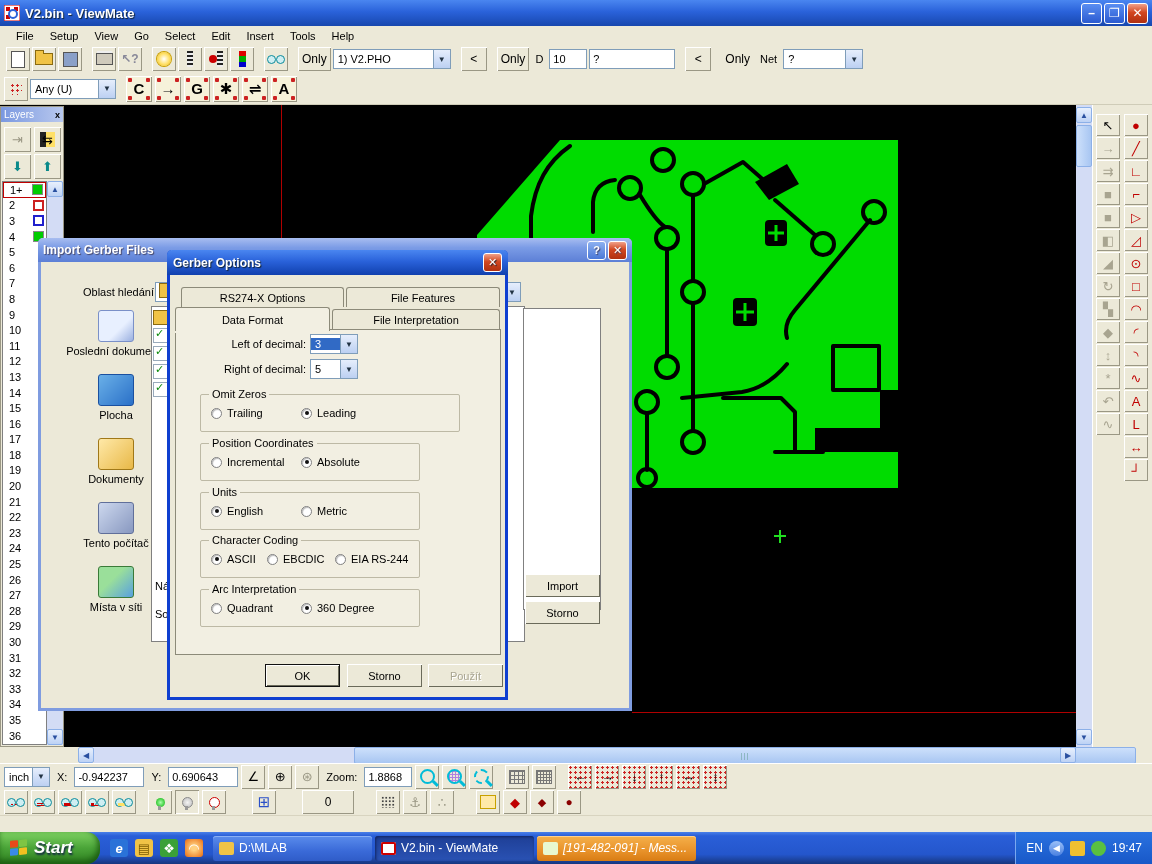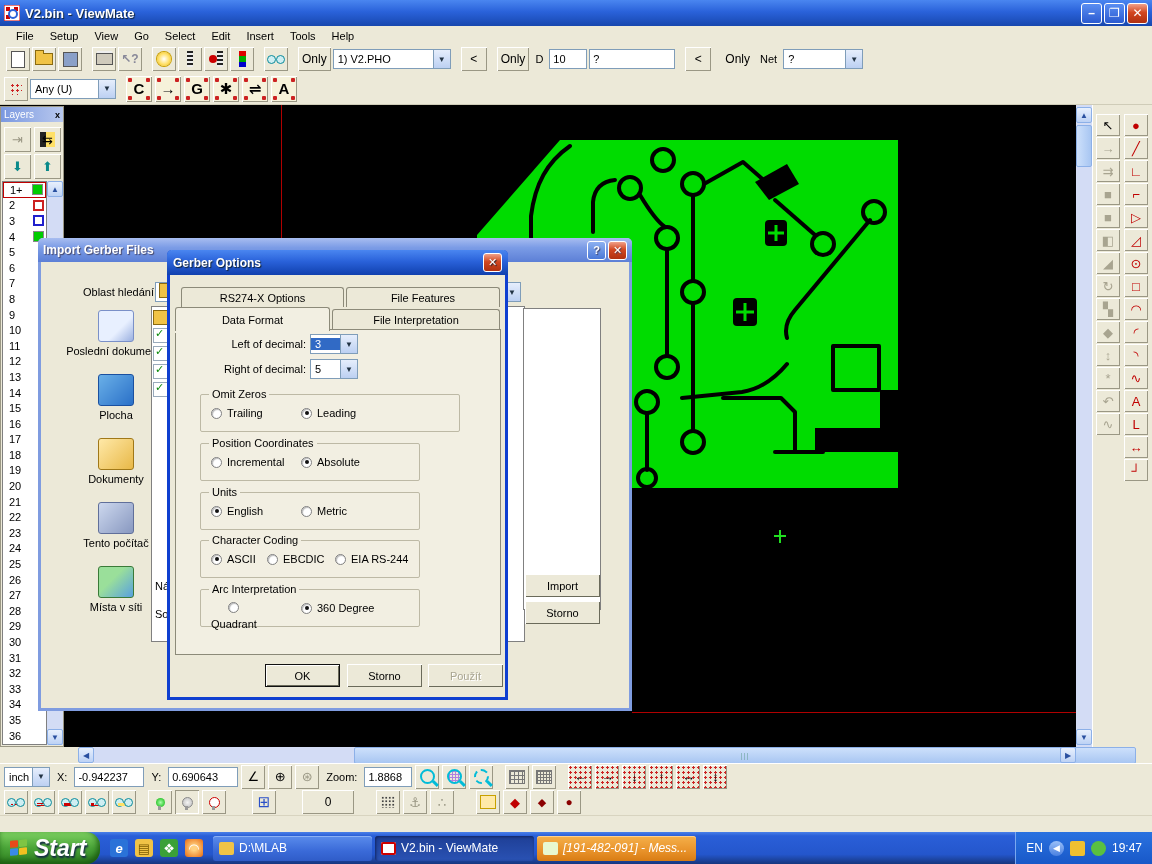--- a/index.html
+++ b/index.html
@@ -119,21 +119,21 @@
   .fi-folder{background:#f0c346;border:1px solid #8a6a10;}
   .fi-check{background:#fff;border:1px solid #9ab;position:relative;}
   .fi-check::after{content:"✓";position:absolute;left:1px;top:-2px;color:#0a8a0a;font-weight:bold;font-size:11px;}
   
   #status1{left:0;top:763px;width:1152px;height:26px;display:flex;align-items:center;gap:3px;padding-left:4px;box-sizing:border-box;border-top:1px solid #fff;}
   #status2{left:0;top:789px;width:1152px;height:26px;display:flex;align-items:center;gap:3px;padding-left:4px;box-sizing:border-box;}
   #filler{left:0;top:815px;width:1152px;height:17px;background:#ece9d8;border-top:1px solid #d8d4c0;}
   
   #taskbar{left:0;top:832px;width:1152px;height:32px;background:linear-gradient(180deg,#4a80e8 0%,#2a5fd8 12%,#2456cc 70%,#16367e 100%);display:flex;align-items:center;}
   #startbtn{height:32px;width:100px;border-radius:0 14px 14px 0;background:linear-gradient(180deg,#7ed262 0%,#4aa438 50%,#2e8020 100%);display:flex;align-items:center;gap:6px;padding-left:10px;box-sizing:border-box;box-shadow:inset -2px -3px 6px #1a5a10;}
-  #startbtn .lbl{color:#fff;font-weight:bold;font-style:italic;font-size:23px;text-shadow:1px 2px 2px #124;}
+  #startbtn .lbl{color:#fff;font-weight:bold;font-style:italic;font-size:17px;text-shadow:1px 2px 2px #124;}
   .winflag{width:18px;height:16px;display:grid;grid-template-columns:8px 8px;grid-template-rows:7px 7px;gap:1px;transform:skewY(-6deg);}
   .winflag i{border-radius:1px;}
   .ql{display:flex;align-items:center;gap:7px;margin:0 10px;}
   .qlicon{width:18px;height:18px;border-radius:3px;display:flex;align-items:center;justify-content:center;font-weight:bold;color:#fff;font-size:13px;}
   .taskbtn{height:25px;width:159px;margin-right:3px;border-radius:3px;background:linear-gradient(180deg,#5a8cec,#3a6ad8 60%,#2f5cc8);box-shadow:inset 0 1px 0 #8ab0f4;display:flex;align-items:center;gap:5px;padding:0 6px;box-sizing:border-box;color:#fff;font-size:12px;white-space:nowrap;overflow:hidden;}
   .taskbtn.active{background:linear-gradient(180deg,#1e3f96,#2a52b4);box-shadow:inset 1px 1px 3px #102460;}
   .taskbtn.flash{background:linear-gradient(180deg,#f5b04a,#e8922a 60%,#d87c14);box-shadow:inset 0 1px 0 #ffd08a;font-style:italic;}
   .tico{width:15px;height:13px;flex:none;border-radius:2px;}
   #tray{margin-left:auto;height:32px;background:linear-gradient(180deg,#2a72e0,#1858c8);border-left:1px solid #7aa8f0;display:flex;align-items:center;gap:6px;padding:0 10px;color:#fff;font-size:12px;}
   .trayico{width:15px;height:15px;border-radius:2px;}
@@ -727,21 +727,21 @@
             <span class="radio"></span>
             <span>EBCDIC</span>
           </div>
         <div class="opt abs" style="left:134px;top:12px;">
             <span class="radio"></span>
             <span>EIA RS-244</span>
           </div>
       </div>
       <div class="group" style="left:24px;top:259px;width:218px;height:36px;">
         <span class="gtitle">Arc Interpretation</span>
-        <div class="opt abs" style="left:10px;top:12px;flex-direction:column;">
+        <div class="opt abs" style="left:10px;top:12px;">
             <span class="radio"></span>
             <span>Quadrant</span>
           </div>
         <div class="opt abs" style="left:100px;top:12px;">
             <span class="radio checked"></span>
             <span>360 Degree</span>
           </div>
       </div>
     </div>
     <div class="pushbtn default" style="left:95px;top:414px;width:75px;">OK</div>

